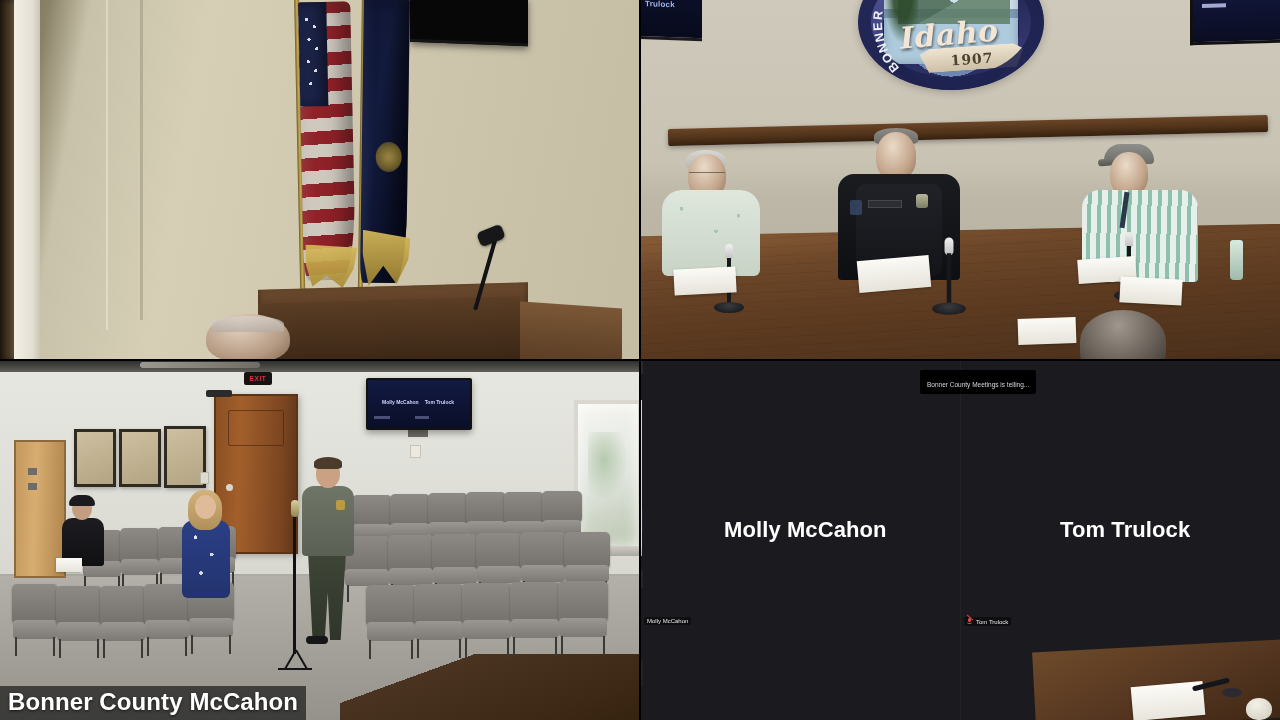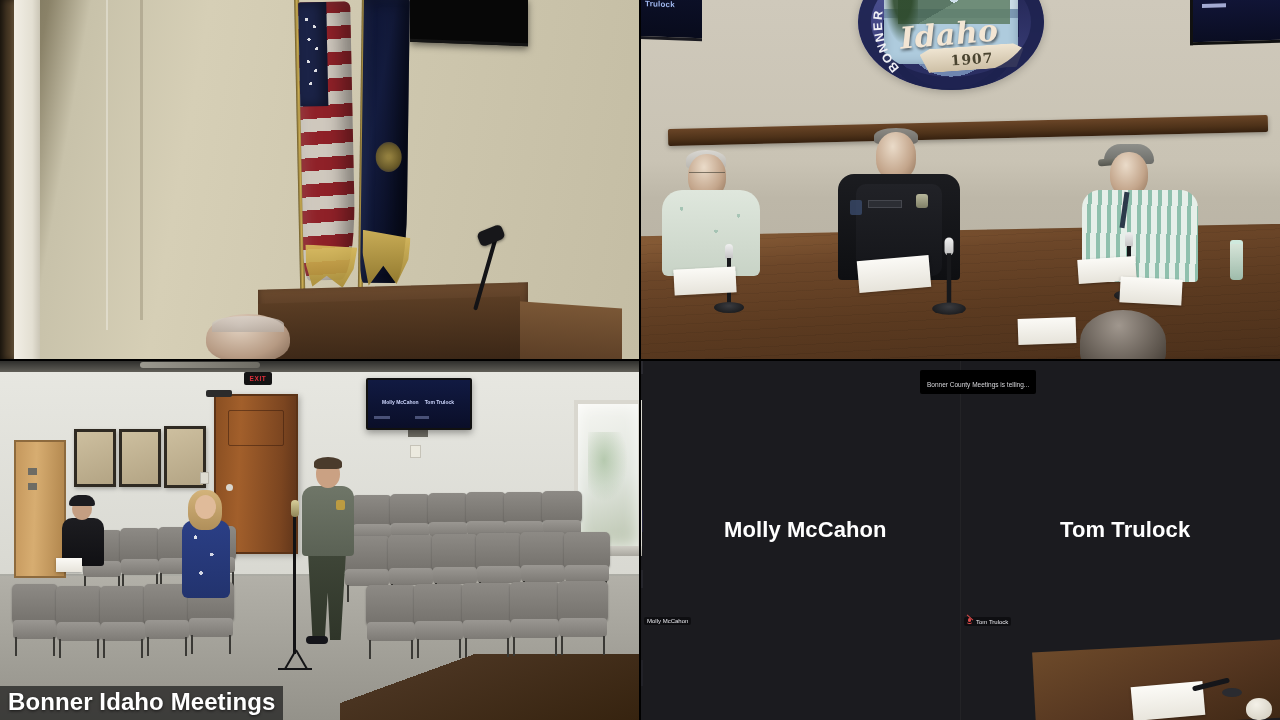--- a/index.html
+++ b/index.html
@@ -735,21 +735,21 @@
 
   <div class="gl-desk"></div>
   <div class="gl-deskpaper"></div>
   <div class="gl-deskmic">
     <div class="g"></div>
     <div class="b"></div>
   </div>
   <div class="gl-cup"></div>
 
   <div class="gl-caption">
-    <span>Bonner Idaho Meetings</span>
+    <span>Bonner County McCahon</span>
   </div>
 
   <div class="quad" id="q-zoom">
     <div class="zm-edge">
       <i style="top:0;   height:14px; background:#2a2a30;"></i>
       <i style="top:150px; height:22px; background:#23233a;"></i>
       <i style="top:210px; height:18px; background:#26262c;"></i>
       <i style="top:300px; height:26px; background:#222228;"></i>
     </div>
     <div class="zm-divider"></div>

